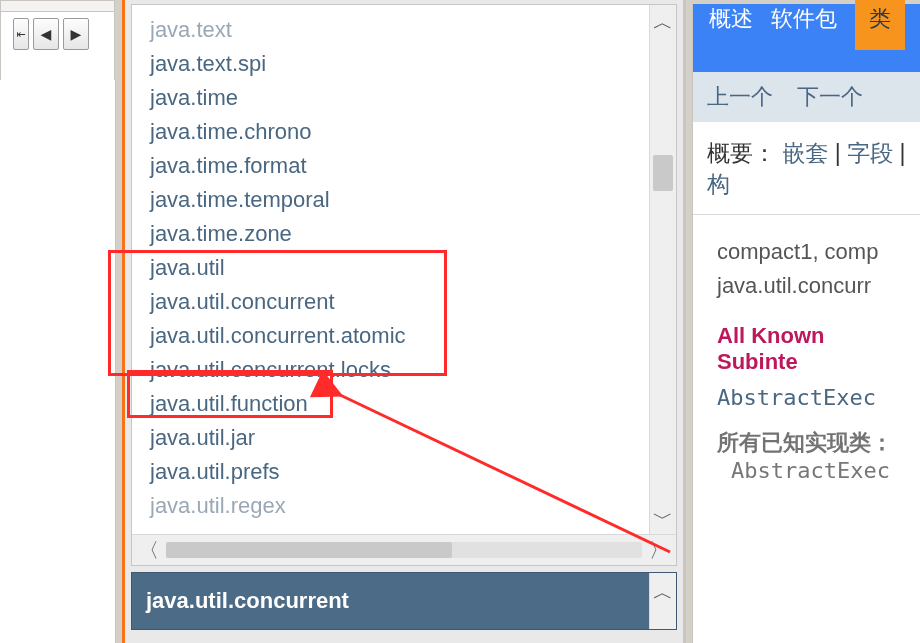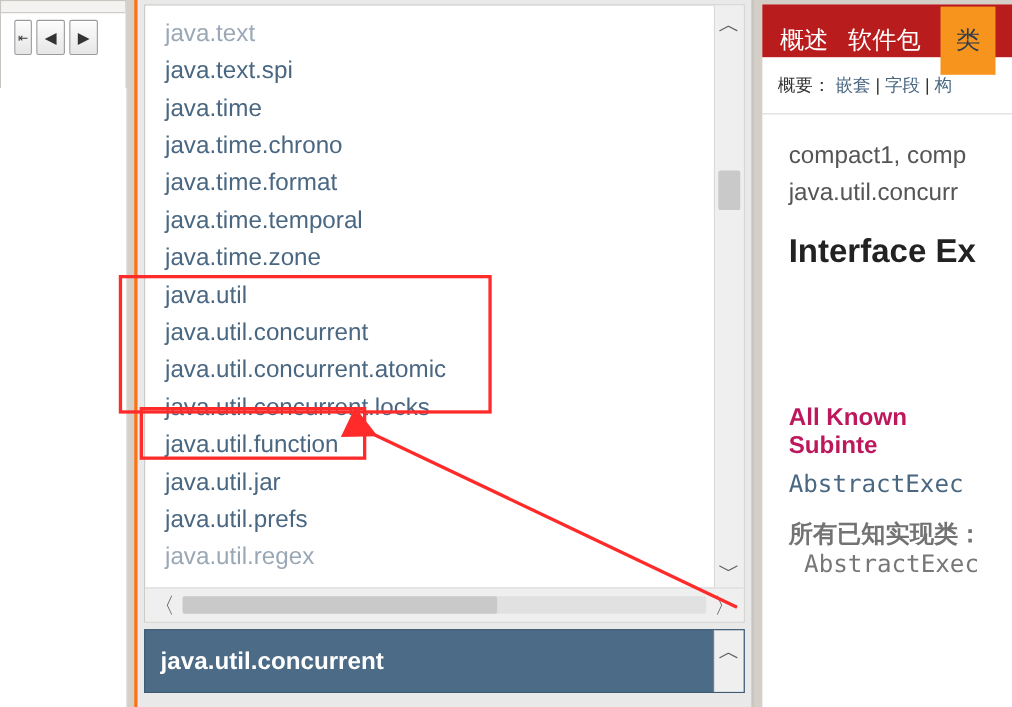--- a/index.html
+++ b/index.html
@@ -31,25 +31,25 @@
   .htrack{flex:1;height:16px;background:#e1e1e1;border-radius:2px;position:relative;}
   .hthumb{position:absolute;left:0;top:0;bottom:0;width:60%;background:#c9c9c9;border-radius:2px;}
 
   
   .pkghdr{position:absolute;left:6px;right:6px;top:572px;height:56px;background:#4c6b86;border:1px solid #3e5a73;display:flex;align-items:center;}
   .pkghdr span{color:#fff;font-weight:bold;font-size:22px;padding-left:14px;}
   .pkghdr .vscroll2{position:absolute;right:0;top:0;width:26px;bottom:0;background:#efefef;border-left:1px solid #d9d9d9;display:flex;align-items:flex-start;justify-content:center;color:#606060;font-size:20px;padding-top:6px;}
 
   
   .docpane{position:absolute;left:692px;top:4px;right:0;bottom:0;background:#fff;border-left:1px solid #c9c6c1;}
-  .doctabs{height:48px;background:#b91c1c;display:flex;align-items:flex-end;padding-left:16px;gap:18px;}
+  .doctabs{height:68px;background:#3b82f6;display:flex;align-items:flex-start;padding-left:16px;gap:18px;}
   .doctab{color:#fff;font-size:22px;cursor:pointer;}
   .doctab.active{background:#f6941e;color:#2b3b4a;padding:16px 14px;margin:-16px 0;}
   .subnav{height:50px;background:#dce4ec;display:flex;align-items:center;padding-left:14px;gap:24px;color:#4a6782;font-size:22px;}
-  .summaryline{padding:16px 0 14px 14px;font-size:16px;color:#333;border-bottom:1px solid #d9d9d9;}
+  .summaryline{padding:16px 0 14px 14px;font-size:23px;color:#333;border-bottom:1px solid #d9d9d9;}
   .summaryline .lk{color:#4a6782;}
   .docbody{padding:24px 16px 0 24px;font-size:22px;color:#333;}
   .profiles{margin-bottom:8px;color:#555;}
   .pkgname{color:#555;margin-bottom:24px;}
   .ifacehdr{font-size:30px;font-weight:bold;color:#222;margin-bottom:120px;}
   .subhdr{font-weight:bold;color:#be185d;margin-bottom:10px;}
   .codelink{font-family:Consolas,monospace;color:#4a6782;font-size:22px;margin-bottom:18px;}
   .implhdr{font-weight:bold;color:#737373;}
   .impllink{font-family:Consolas,monospace;color:#777;font-size:22px;text-align:center;}
 
@@ -108,32 +108,35 @@
     <div class="vscroll2">︿</div>
   </div>
 </div>
 
 <div class="docpane">
   <div class="doctabs">
     <span class="doctab">概述</span>
     <span class="doctab">软件包</span>
     <span class="doctab active">类</span>
   </div>
+  <div class="subnav">
+    <span>上一个</span>
+    <span>下一个</span>
+  </div>
   <div class="summaryline">
     <span>概要：</span>
     <span class="lk">嵌套</span>
     <span> | </span>
     <span class="lk">字段</span>
     <span> | </span>
     <span class="lk">构</span>
   </div>
   <div class="docbody">
     <div class="profiles">compact1, comp</div>
     <div class="pkgname">java.util.concurr</div>
-    <div class="ifacehdr">Interface Ex</div>
     <div class="subhdr">All Known Subinte</div>
     <div class="codelink">AbstractExec</div>
     <div class="implhdr">所有已知实现类：</div>
     <div class="impllink">AbstractExec</div>
   </div>
 </div>
 
 <div class="ann" style="left:108px;top:250px;width:333px;height:120px;"></div>
 <div class="ann" style="left:127px;top:370px;width:200px;height:42px;"></div>
 <svg class="arrow" width="920" height="643">

